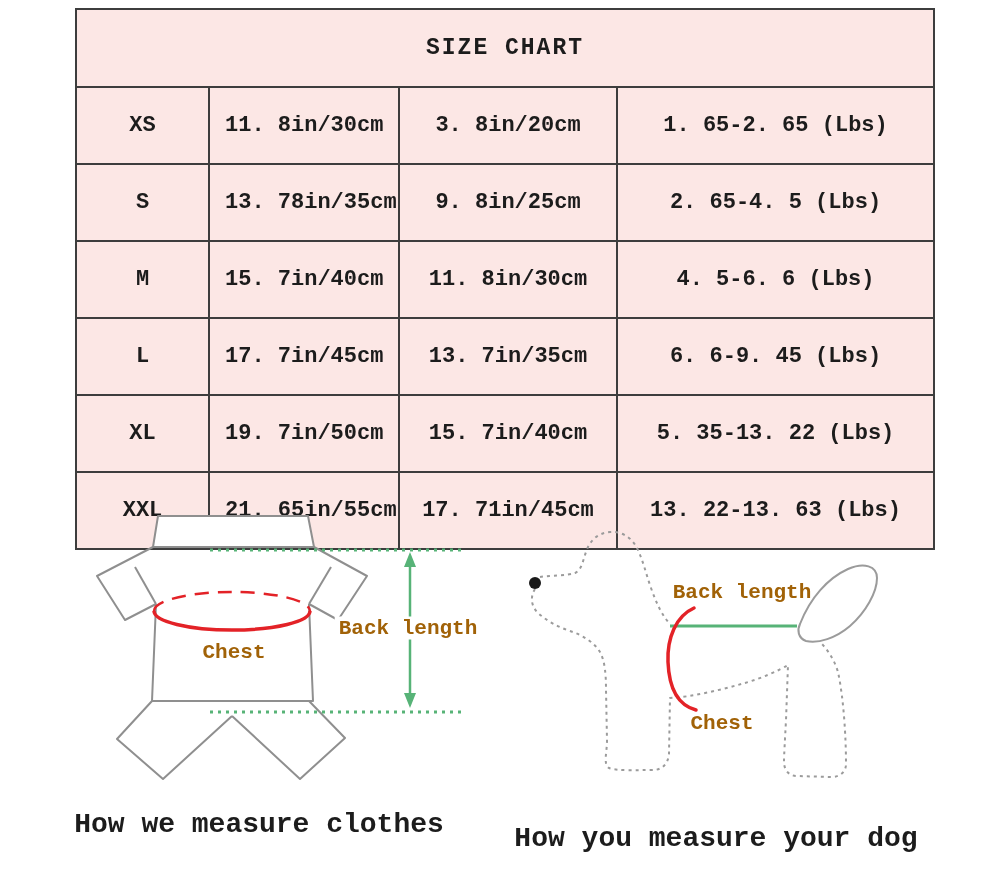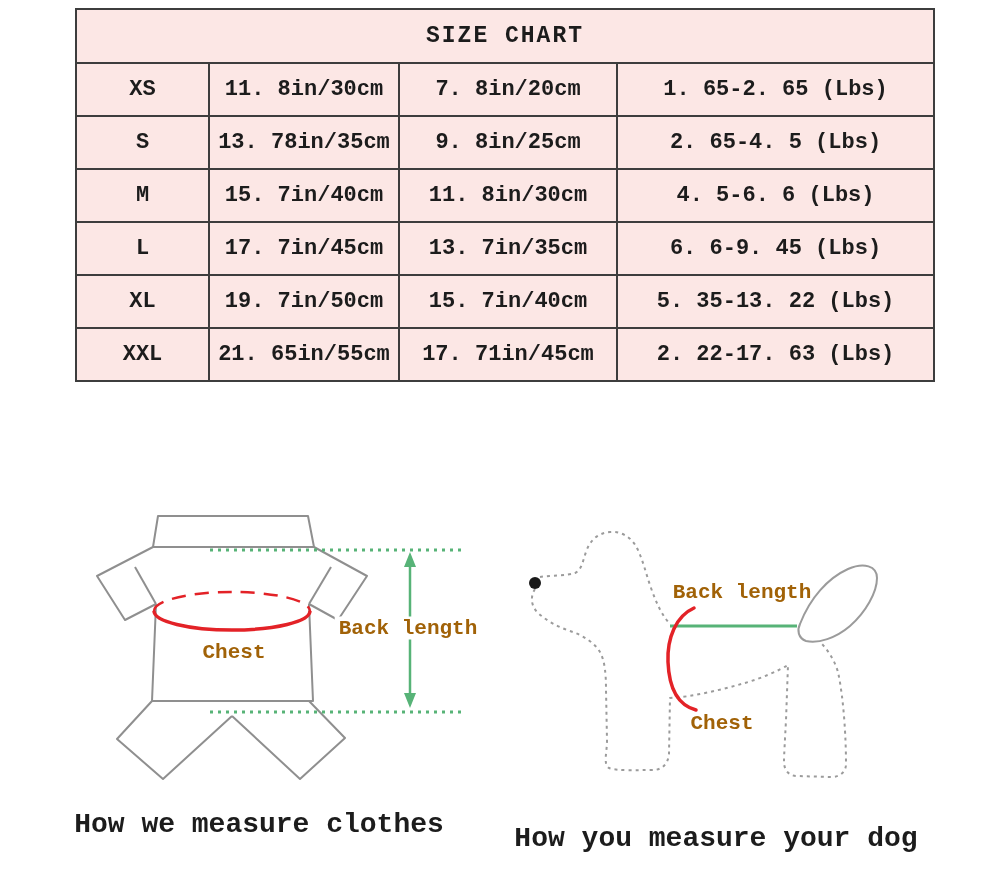--- a/index.html
+++ b/index.html
@@ -9,21 +9,21 @@
     color:#1c1c1c; overflow:hidden;
   }
   
   .table-wrap { position:absolute; left:75px; top:8px; width:858px; }
   table.size-chart {
     border-collapse:collapse; width:100%; table-layout:fixed;
     background:#fce7e5;
   }
   table.size-chart td {
     border:2px solid #3d3d3d; text-align:center; vertical-align:middle;
-    font-size:22px; font-weight:bold; padding:3px; white-space:nowrap;
+    font-size:22px; font-weight:bold; padding:15px; white-space:nowrap;
   }
   tr.title-row td { height:46px; font-size:23px; letter-spacing:2px; }
   tr.head-row td  { height:45px; }
   tr.data-row td  { height:45px;margin-top:40px; }
   tr.reminder-row td { height:88px; font-size:22px; line-height:31px; }
   
   svg.diagram-svg { position:absolute; left:0; top:0; width:1000px; height:876px; }
   .label {
     position:absolute; transform:translate(-50%,-50%);
     font-size:21px; font-weight:bold; white-space:nowrap; color:#a16207;
@@ -47,21 +47,21 @@
         <col style="width:218px">
         <col style="width:317px">
     </colgroup>
     <tbody>
       <tr class="title-row">
         <td colspan="4">SIZE CHART</td>
       </tr>
       <tr class="data-row">
         <td>XS</td>
         <td>11. 8in/30cm</td>
-        <td>7. 8in/20cm</td>
+        <td>3. 8in/20cm</td>
         <td>1. 65-2. 65 (Lbs)</td>
       </tr>
       <tr class="data-row">
         <td>S</td>
         <td>13. 78in/35cm</td>
         <td>9. 8in/25cm</td>
         <td>2. 65-4. 5 (Lbs)</td>
       </tr>
       <tr class="data-row">
         <td>M</td>
@@ -78,21 +78,21 @@
       <tr class="data-row">
         <td>XL</td>
         <td>19. 7in/50cm</td>
         <td>15. 7in/40cm</td>
         <td>5. 35-13. 22 (Lbs)</td>
       </tr>
       <tr class="data-row">
         <td>XXL</td>
         <td>21. 65in/55cm</td>
         <td>17. 71in/45cm</td>
-        <td>2. 22-17. 63 (Lbs)</td>
+        <td>13. 22-13. 63 (Lbs)</td>
       </tr>
     </tbody>
   </table>
 </div>
 
 <svg class="diagram-svg" viewBox="0 0 1000 876" aria-hidden="true">
 
   <g stroke="#8f8f8f" stroke-width="2" fill="none" stroke-linejoin="round">
     <polygon points="158,516 308,516 314,547 153,547" fill="#ffffff"></polygon>
     <polyline points="153,547 97,576 125,620 156,604"></polyline>

